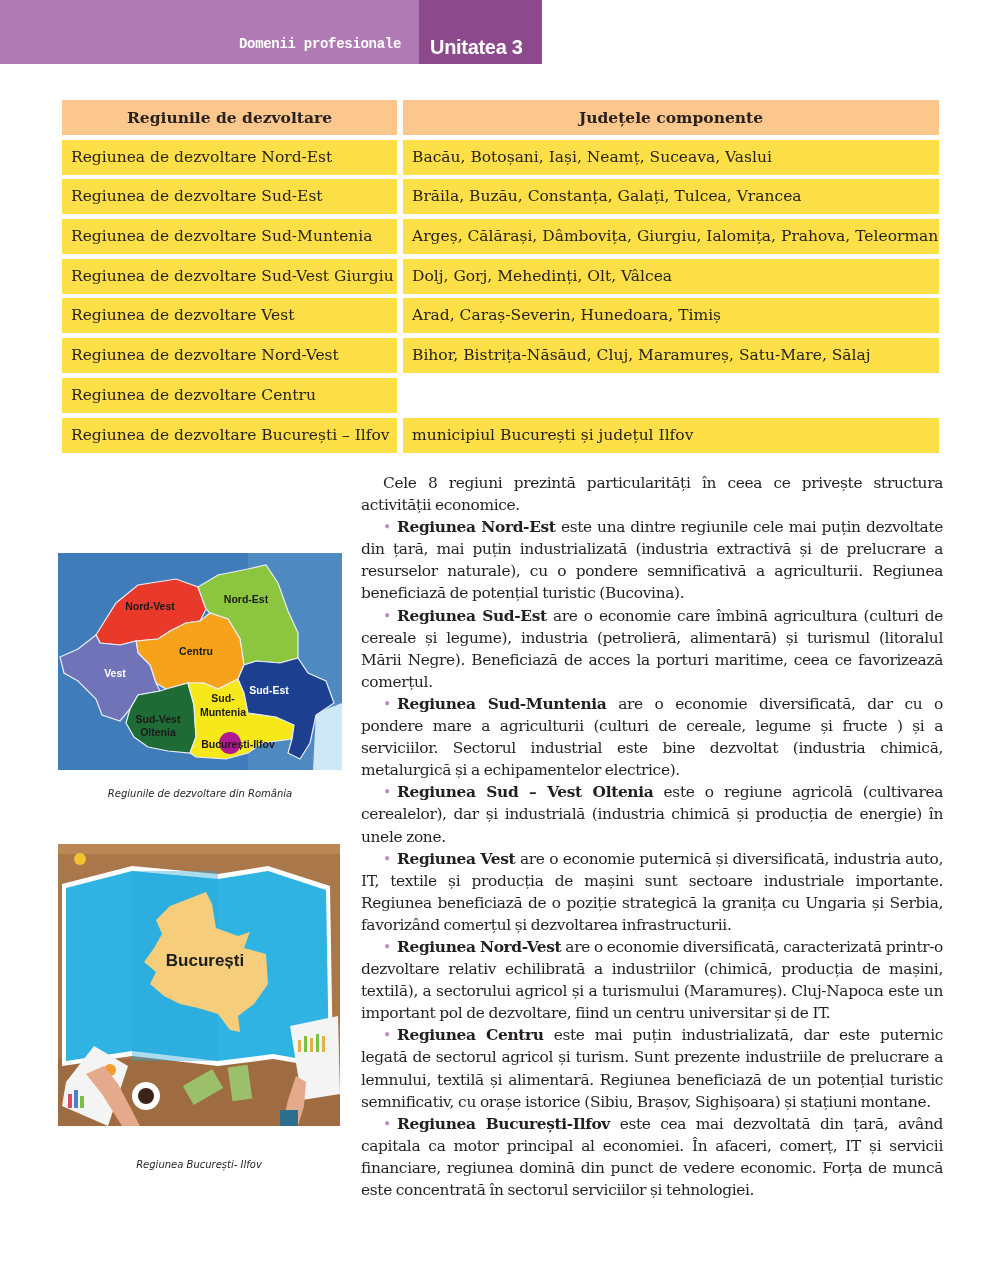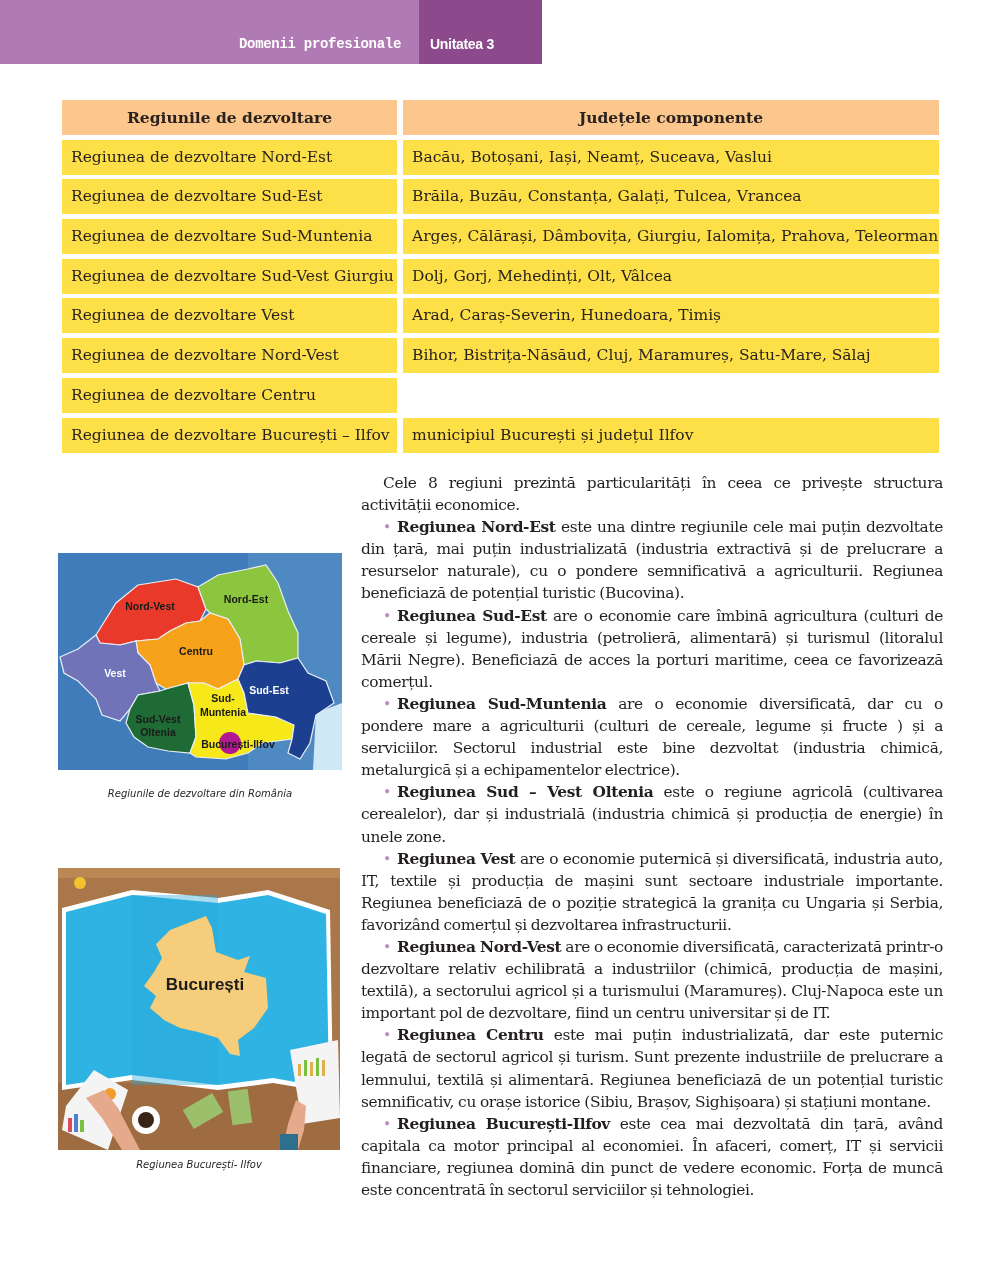--- a/index.html
+++ b/index.html
@@ -5,34 +5,34 @@
   * { box-sizing: border-box; margin: 0; padding: 0; }
   html, body { width: 1000px; height: 1268px; background: #ffffff; overflow: hidden; }
   body { position: relative; font-family: "DejaVu Serif", "Liberation Serif", serif; color: #231f20; }
 
   
   .header { position: absolute; left: 0; top: 0; width: 542px; height: 64px; display: flex; }
   .header-left { width: 419px; height: 64px; background: #b07bb5; position: relative; }
   .header-right { width: 123px; height: 64px; background: #8c4a8c; position: relative; }
   .page-num { position: absolute; left: 60px; top: 33px; font-family: "DejaVu Serif", serif; font-size: 16px; color: #ffffff; margin-top: 44px; }
   .section-name { position: absolute; right: 18px; top: 36px; font-family: Liberation Mono, monospace; font-weight: bold; font-size: 14px; color: #ffffff; letter-spacing: -0.3px; }
-  .unit-name { position: absolute; left: 11px; top: 36px; font-family: "Liberation Sans", sans-serif; font-weight: bold; font-size: 14px; color: #ffffff; letter-spacing: -0.3px; }
+  .unit-name { position: absolute; left: 11px; top: 36px; font-family: "Liberation Sans", sans-serif; font-weight: bold; font-size: 20px; color: #ffffff; letter-spacing: -0.3px; }
 
   
   .regions-table { position: absolute; left: 62px; top: 100px; width: 952px; }
   .tr { display: flex; height: 35px; margin-bottom: 4.7px; }
   .tr .c1 { width: 335px; margin-right: 6px; }
   .tr .c2 { width: 536px; }
   .th .c1, .th .c2 { background: #fcc78c; font-weight: bold; font-size: 15.5px; text-align: center; line-height: 35px; color: #2b2220; }
   .td .c1, .td .c2 { background: #fde047; font-size: 15.5px; line-height: 35px; padding-left: 9px; white-space: nowrap; overflow: hidden; color: #2b2220; }
 
   
   .figure { position: absolute; left: 58px; }
   .fig-map { top: 553px; width: 284px; height: 217px; background: #3d7ab8; overflow: hidden; }
-  .fig-buc { top: 868px; width: 282px; height: 282px; background: #a9774a; overflow: hidden; }
+  .fig-buc { top: 844px; width: 282px; height: 282px; background: #a9774a; overflow: hidden; }
   .caption { position: absolute; font-family: "DejaVu Sans", sans-serif; font-style: italic; font-size: 10px; color: #231f20; text-align: center; }
   .cap1 { left: 58px; top: 788px; width: 284px; }
   .cap2 { left: 58px; top: 1159px; width: 282px; }
 
   
   .body-text { position: absolute; left: 361px; top: 472px; width: 582px; font-size: 15.4px; line-height: 22.1px; text-align: justify; color: #231f20; letter-spacing: -0.35px; word-spacing: -0.6px; }
   .body-text p { text-indent: 22px; }
   .bullet { color: #c08bc3; font-size: 14px; display: inline-block; width: 14px; text-indent: 0; }
   .body-text b { font-weight: bold; }
 

